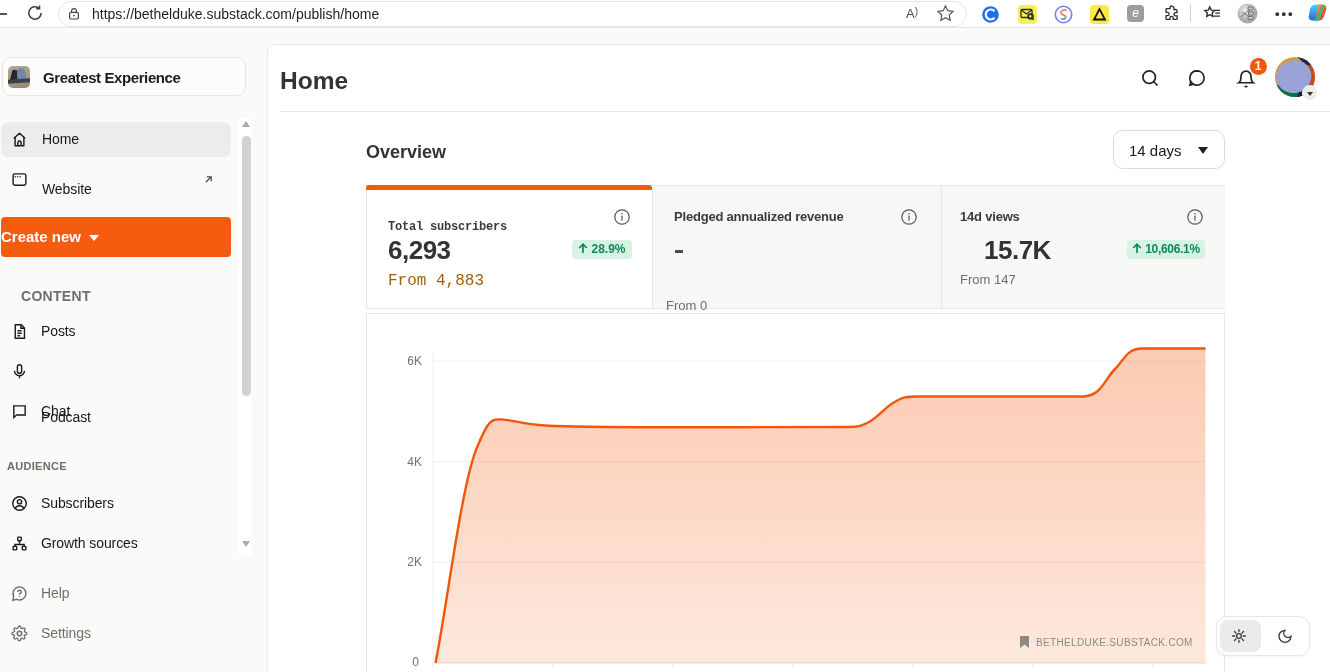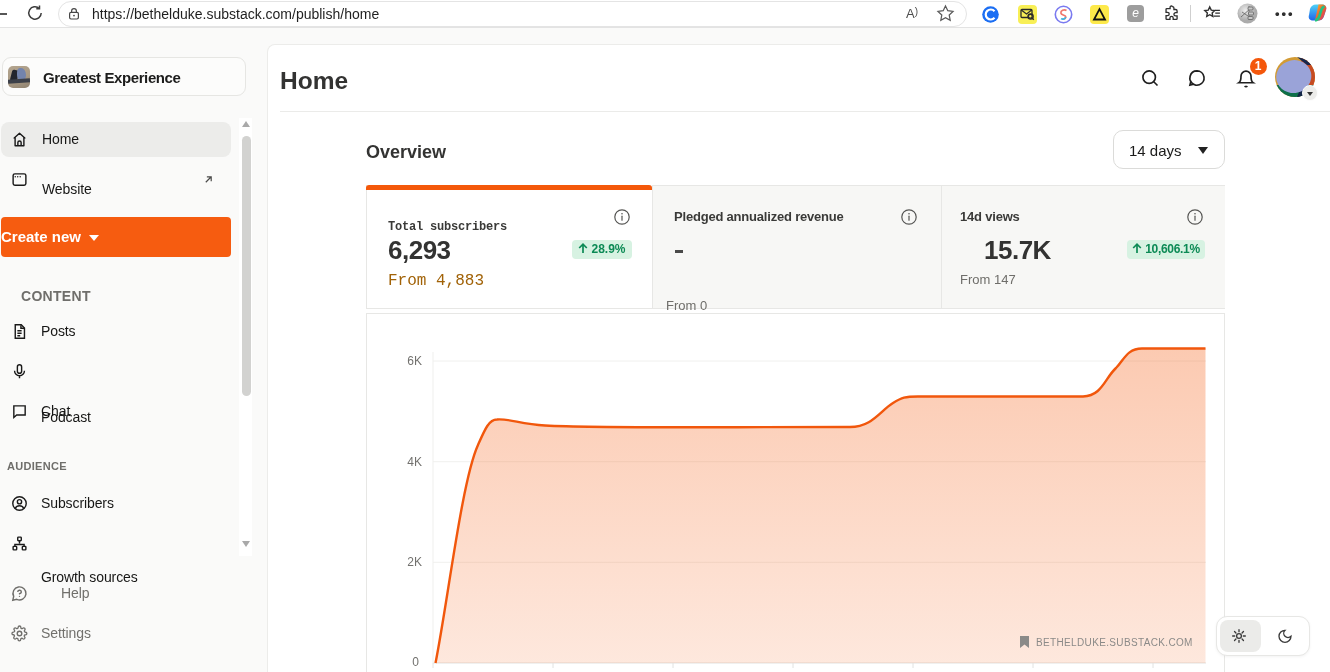--- a/index.html
+++ b/index.html
@@ -151,27 +151,27 @@
       <circle cx="12" cy="9.5" r="3"></circle>
       <path d="M5.8 19a7 7 0 0 1 12.4 0"></path>
   </svg>
   <div class="abs" style="left:41px;top:467px;font-size:14px;font-weight:500;letter-spacing:-0.1px;color:#171716;text-align:right;">Subscribers</div>
   <svg class="abs" style="left:11px;top:507px" width="17" height="17" viewBox="0 0 24 24" fill="none" stroke="#1a1a1a" stroke-width="2">
     <rect x="9.5" y="3" width="5" height="5" rx="1"></rect>
       <rect x="3" y="16" width="5" height="5" rx="1"></rect>
       <rect x="16" y="16" width="5" height="5" rx="1"></rect>
       <path d="M12 8v4M5.5 16v-2.5h13V16"></path>
   </svg>
-  <div class="abs" style="left:41px;top:507px;font-size:14px;font-weight:500;letter-spacing:-0.1px;color:#171716;margin-top:34px;">Growth sources</div>
+  <div class="abs" style="left:41px;top:507px;font-size:14px;font-weight:500;letter-spacing:-0.1px;color:#171716;">Growth sources</div>
 
   <svg class="abs" style="left:11px;top:557px" width="17" height="17" viewBox="0 0 24 24" fill="none" stroke="#6f6e6b" stroke-width="2">
     <path d="M8.2 20.2A9.2 9.2 0 1 0 3.8 16L2.5 21.5z"></path>
       <path d="M9.6 9a2.6 2.6 0 0 1 5 .9c0 1.7-2.6 2.5-2.6 2.5M12 16h.01" stroke-linecap="round"></path>
   </svg>
-  <div class="abs" style="left:41px;top:557px;font-size:14px;font-weight:500;letter-spacing:-0.1px;color:#71706c;margin-left:20px;">Help</div>
+  <div class="abs" style="left:41px;top:557px;font-size:14px;font-weight:500;letter-spacing:-0.1px;color:#71706c;">Help</div>
   <svg class="abs" style="left:11px;top:597px" width="17" height="17" viewBox="0 0 24 24" fill="none" stroke="#6f6e6b" stroke-width="2">
     <circle cx="12" cy="12" r="3.2"></circle>
     <path d="M19.4 15a1.7 1.7 0 0 0 .3 1.9l.1.1a2 2 0 1 1-2.9 2.9l-.1-.1a1.7 1.7 0 0 0-1.9-.3 1.7 1.7 0 0 0-1 1.5v.2a2 2 0 1 1-4.1 0V21a1.7 1.7 0 0 0-1.1-1.5 1.7 1.7 0 0 0-1.9.3l-.1.1a2 2 0 1 1-2.9-2.9l.1-.1a1.7 1.7 0 0 0 .3-1.9 1.7 1.7 0 0 0-1.5-1h-.2a2 2 0 1 1 0-4.1H3a1.7 1.7 0 0 0 1.5-1.1 1.7 1.7 0 0 0-.3-1.9l-.1-.1a2 2 0 1 1 2.9-2.9l.1.1a1.7 1.7 0 0 0 1.9.3 1.7 1.7 0 0 0 1-1.5v-.2a2 2 0 1 1 4.1 0V3a1.7 1.7 0 0 0 1 1.5 1.7 1.7 0 0 0 1.9-.3l.1-.1a2 2 0 1 1 2.9 2.9l-.1.1a1.7 1.7 0 0 0-.3 1.9v.1a1.7 1.7 0 0 0 1.5 1h.2a2 2 0 1 1 0 4.1h-.2a1.7 1.7 0 0 0-1.5 1z" transform="scale(0.92) translate(1,1)"></path>
   </svg>
   <div class="abs" style="left:41px;top:597px;font-size:14px;font-weight:500;letter-spacing:-0.1px;color:#71706c;">Settings</div>
 
   <div class="abs" style="left:239px;top:90px;width:13px;height:438px;background:#ffffff;"></div>
   <div class="abs" style="left:241.5px;top:93px;width:0;height:0;border-left:4.5px solid transparent;border-right:4.5px solid transparent;border-bottom:6px solid #a9a9a9;"></div>
   <div class="abs" style="left:241.5px;top:108px;width:9px;height:260px;border-radius:4.5px;background:#d2d2d0;"></div>
   <div class="abs" style="left:241.5px;top:513px;width:0;height:0;border-left:4.5px solid transparent;border-right:4.5px solid transparent;border-top:6px solid #a9a9a9;"></div>

